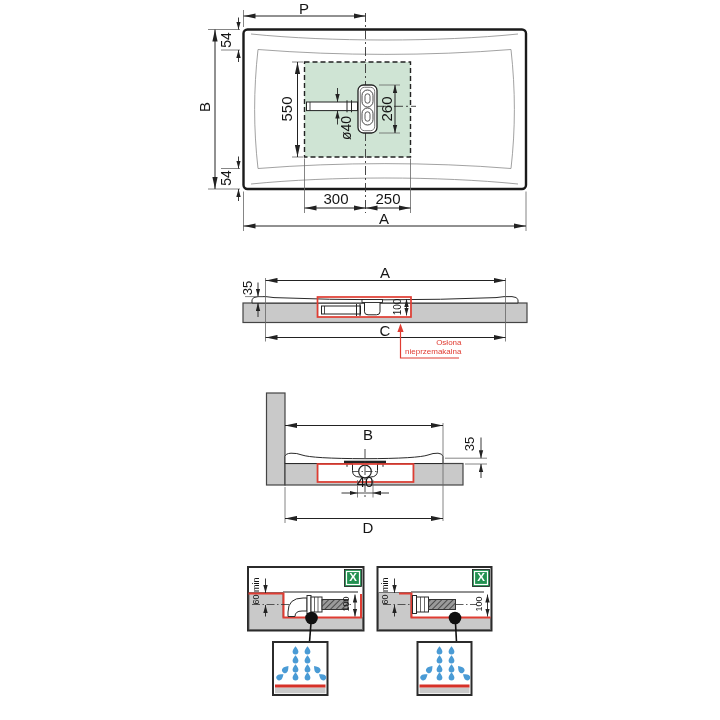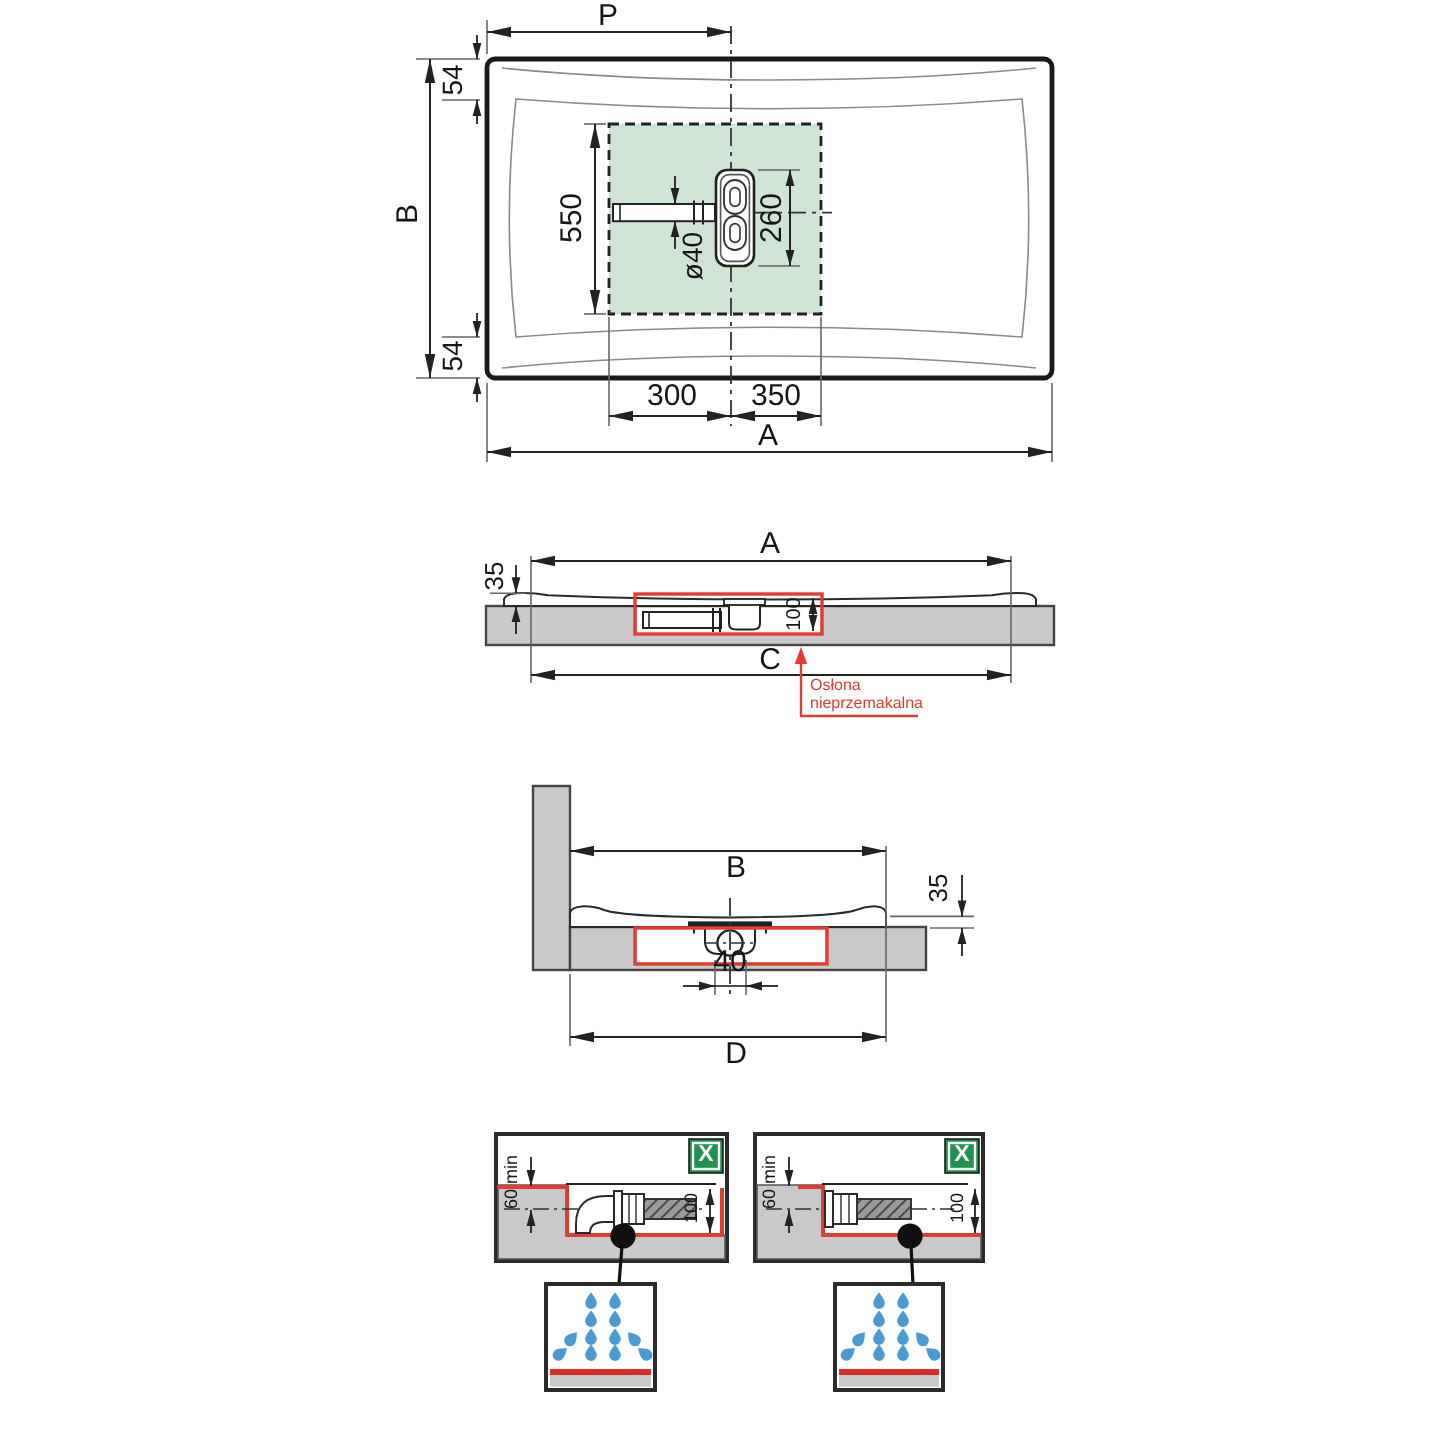--- a/index.html
+++ b/index.html
@@ -12,21 +12,21 @@
     position:absolute; transform:translate(-50%,-50%);
     font-size:15px; color:#151515; white-space:nowrap; line-height:1;
   }
   .rot { transform:translate(-50%,-50%) rotate(-90deg); }
   .s14 { font-size:14px; }
   .s13 { font-size:13px; }
   .s10 { font-size:10px; }
   .s9  { font-size:9px; }
   .note {
     position:absolute; transform:none; font-size:8px; line-height:1.15;
-    color:#e03c32; text-align:left;
+    color:#e03c32; text-align:right;
   }
   .xm {
     color:#fff; font-weight:bold; font-size:11.5px;
   }
 </style>
 </head>
 <body>
 
 <div class="canvas">
 
@@ -271,21 +271,21 @@
 </svg>
 
 <div class="lb" style="left:304px;top:8px">P</div>
 <div class="lb rot" style="left:204px;top:107px">B</div>
 <div class="lb rot s14" style="left:226px;top:40px">54</div>
 <div class="lb rot s14" style="left:226px;top:178px">54</div>
 <div class="lb rot" style="left:286px;top:109px">550</div>
 <div class="lb rot s14" style="left:346px;top:128px">ø40</div>
 <div class="lb rot" style="left:386px;top:109px">260</div>
 <div class="lb" style="left:336px;top:198px">300</div>
-<div class="lb" style="left:388px;top:198px">350</div>
+<div class="lb" style="left:388px;top:198px">250</div>
 <div class="lb" style="left:384px;top:218px">A</div>
 
 <div class="lb" style="left:385px;top:272px">A</div>
 <div class="lb rot s13" style="left:247px;top:288px">35</div>
 <div class="lb rot s10" style="left:398px;top:307px">100</div>
 <div class="lb" style="left:385px;top:330px">C</div>
 <div class="note" style="left:405px;top:338px">
   <div>Osłona</div>
   <div>nieprzemakalna</div>
 </div>

